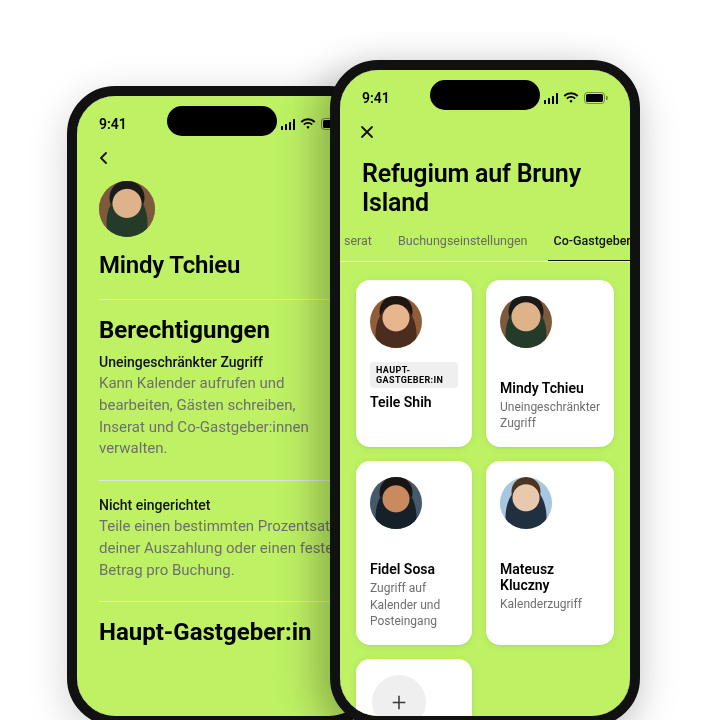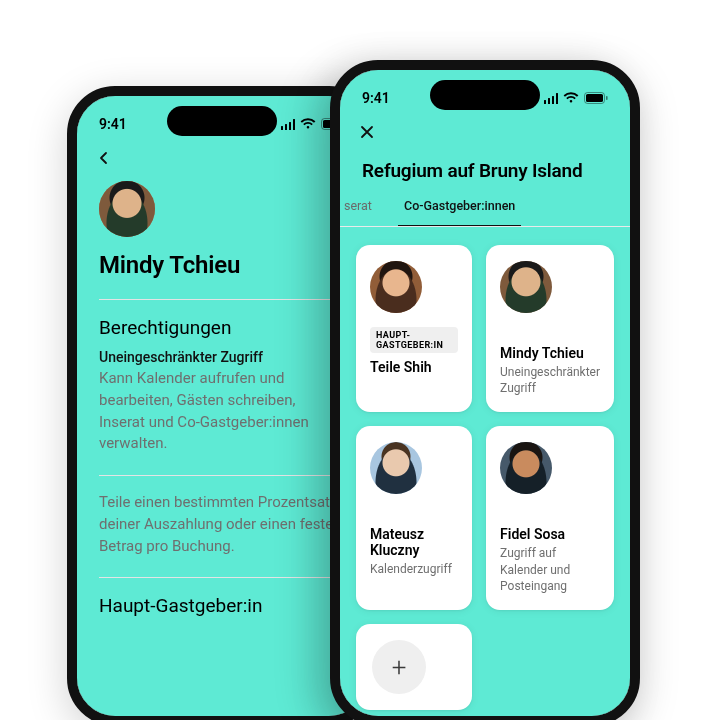--- a/index.html
+++ b/index.html
@@ -12,21 +12,21 @@
     }
     .phone {
       position: absolute;
       width: 310px;
       border: 10px solid #111;
       border-radius: 48px;
       background: #fff;
       box-shadow: 0 10px 40px rgba(0,0,0,0.18), inset 0 0 0 2px #2a2a2a;
       overflow: hidden;
     }
-    .screen { position: relative; width: 100%; height: 100%; background:#5eead4; }
+    .screen { position: relative; width: 100%; height: 100%; background:#bef264; }
     .notch {
       position: absolute; top: 10px; left: 50%; transform: translateX(-50%);
       width: 110px; height: 30px; background: #000; border-radius: 18px; z-index: 50;
     }
     .statusbar {
       display: flex; justify-content: space-between; align-items: center;
       padding: 14px 22px 4px; height: 46px; font-size: 14px; font-weight: 600;
     }
     .status-right { display:flex; align-items:center; gap:5px; }
     .sig-bars { display:flex; align-items:flex-end; gap:1.5px; height:11px; }
@@ -56,26 +56,26 @@
       radial-gradient(ellipse at 50% 78%, #152028 0 20px, transparent 21px),
       radial-gradient(circle at 50% 30%, #1a1512 0 16px, transparent 17px),
       #46596a;}
     .face4::after{content:"";position:absolute;inset:0;background:
       radial-gradient(circle at 50% 40%, #e9c9ae 0 13px, transparent 14px),
       radial-gradient(ellipse at 50% 78%, #203040 0 20px, transparent 21px),
       radial-gradient(circle at 50% 28%, #4a3422 0 14px, transparent 15px),
       #a8c6e0;}
     .title-name { font-size: 24px; font-weight: 600; margin-top:14px; letter-spacing:-0.2px; }
     .sep { border:none; border-top:1px solid #e4e4e4; margin: 20px 0 16px; }
-    .section-h { font-size: 19px; font-weight: 400; margin-bottom: 10px; }
+    .section-h { font-size: 24px; font-weight: 700; margin-bottom: 10px; }
     .sub-h { font-size: 14px; font-weight: 500; margin-bottom: 3px; color:#111; }
     .desc { font-size: 15px; color:#6f6f6f; line-height:1.45; }
 
-    .page-title { font-size: 19px; font-weight:600; padding: 10px 22px 16px; letter-spacing:-0.2px; }
-    .tabs { display:flex; gap: 20px; padding: 0 4px 0 8px; border-bottom:1px solid #eaeaea; font-size:12.5px; color:#6a6a6a; overflow:hidden; white-space:nowrap; }
+    .page-title { font-size: 25px; font-weight:600; padding: 10px 22px 16px; letter-spacing:-0.2px; }
+    .tabs { display:flex; gap: 14px; padding: 0 4px 0 8px; border-bottom:1px solid #eaeaea; font-size:12.5px; color:#6a6a6a; overflow:hidden; white-space:nowrap; }
     .tab { padding: 0 6px 12px; cursor:pointer; }
     .tab:first-child { margin-left:-10px; }
     .tab.active { color:#111; font-weight:500; border-bottom:2px solid #111; margin-bottom:-1px; }
 
     .grid { display:grid; grid-template-columns: 1fr 1fr; gap: 14px; padding: 18px 16px; }
     .card { background:#fff; border-radius:14px; padding: 16px 14px 16px; box-shadow: 0 1px 8px rgba(0,0,0,0.07), 0 1px 2px rgba(0,0,0,0.05); min-height: 158px; }
     .card-av { width:52px; height:52px; border-radius:50%; overflow:hidden; position:relative; margin-bottom: 14px; }
     .badge { display:inline-block; font-size:9px; font-weight:700; letter-spacing:0.4px; background:#efefef; padding:3px 6px; border-radius:4px; margin-bottom:6px; }
     .card-name { font-size:14px; font-weight:600; margin-bottom:3px; }
     .card-role { font-size:12px; color:#6f6f6f; line-height:1.35; }
@@ -121,20 +121,21 @@
     <div class="content">
       <div class="avatar-main face1"></div>
       <div class="title-name">Mindy Tchieu</div>
 
       <hr class="sep">
       <div class="section-h">Berechtigungen</div>
       <div class="sub-h">Uneingeschränkter Zugriff</div>
       <div class="desc">Kann Kalender aufrufen und bearbeiten, Gästen schreiben, Inserat und Co-Gastgeber:innen verwalten.</div>
 
       <hr class="sep">
+      <div class="sub-h">Nicht eingerichtet</div>
       <div class="desc">Teile einen bestimmten Prozentsatz deiner Auszahlung oder einen festen Betrag pro Buchung.</div>
 
       <hr class="sep">
       <div class="section-h">Haupt-Gastgeber:in</div>
     </div>
   </div>
 </div>
 
 <div class="phone phone-b">
   <div class="screen">
@@ -165,44 +166,45 @@
     <div class="nav-row">
       <span class="close-x">
         <svg width="14" height="14" viewBox="0 0 14 14">
             <path d="M2 2l10 10M12 2L2 12" stroke="#111" stroke-width="1.8" stroke-linecap="round"></path>
           </svg>
       </span>
     </div>
     <div class="page-title">Refugium auf Bruny Island</div>
     <div class="tabs">
       <div class="tab">serat</div>
+      <div class="tab">Buchungseinstellungen</div>
       <div class="tab active">Co-Gastgeber:innen</div>
     </div>
     <div class="grid">
       <div class="card">
         <div class="card-av face2"></div>
         <div class="badge">HAUPT-GASTGEBER:IN</div>
         <div class="card-name">Teile Shih</div>
       </div>
       <div class="card">
         <div class="card-av face1"></div>
         <div style="height:18px"></div>
         <div class="card-name">Mindy Tchieu</div>
         <div class="card-role">Uneingeschränkter Zugriff</div>
       </div>
       <div class="card">
+        <div class="card-av face3"></div>
+        <div style="height:18px"></div>
+        <div class="card-name">Fidel Sosa</div>
+        <div class="card-role">Zugriff auf Kalender und Posteingang</div>
+      </div>
+      <div class="card">
         <div class="card-av face4"></div>
         <div style="height:18px"></div>
         <div class="card-name">Mateusz Kluczny</div>
         <div class="card-role">Kalenderzugriff</div>
       </div>
-      <div class="card">
-        <div class="card-av face3"></div>
-        <div style="height:18px"></div>
-        <div class="card-name">Fidel Sosa</div>
-        <div class="card-role">Zugriff auf Kalender und Posteingang</div>
-      </div>
       <div class="add-card">
         <div class="plus-circle">+</div>
       </div>
     </div>
   </div>
 </div>
 
 </body></html>

